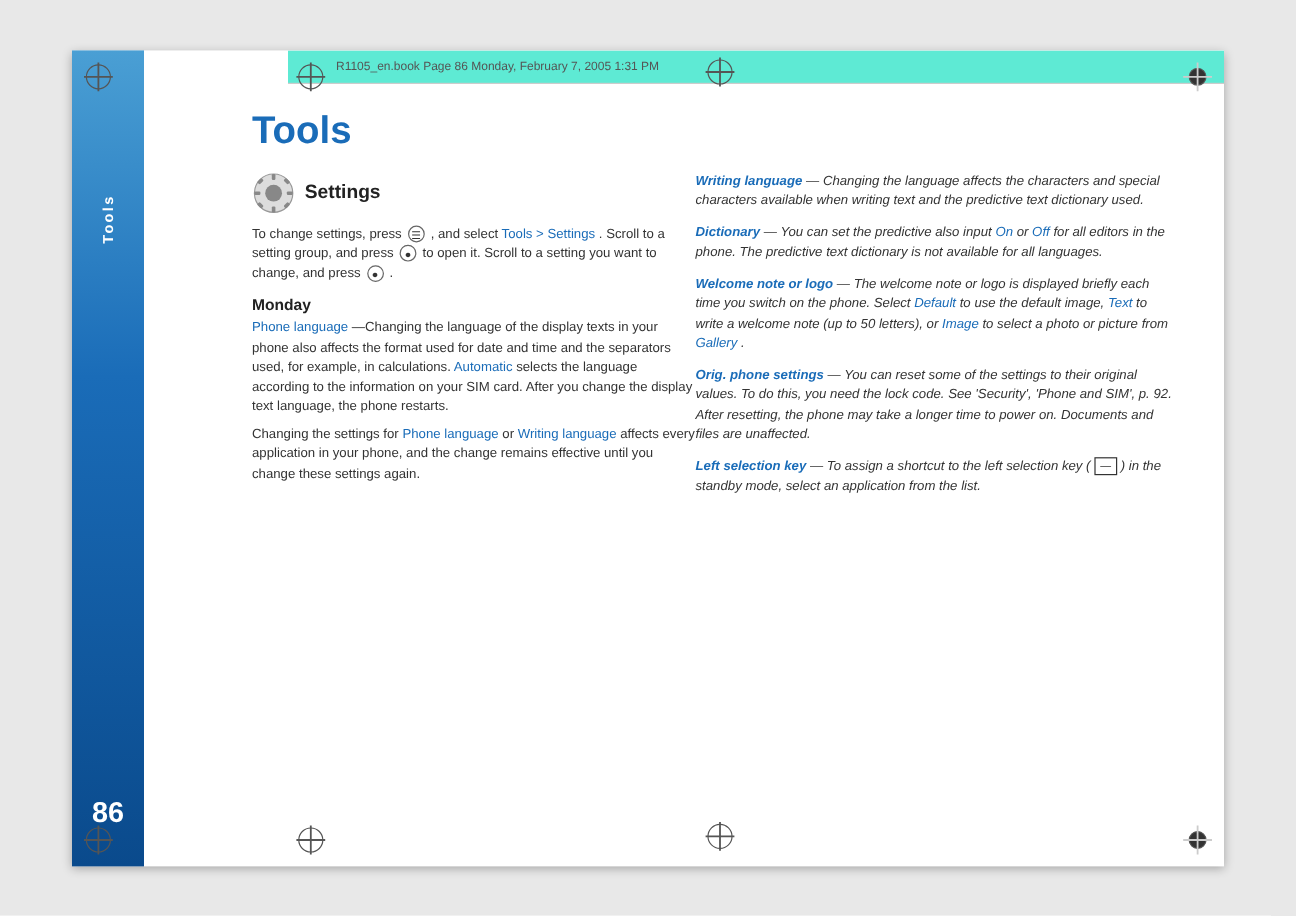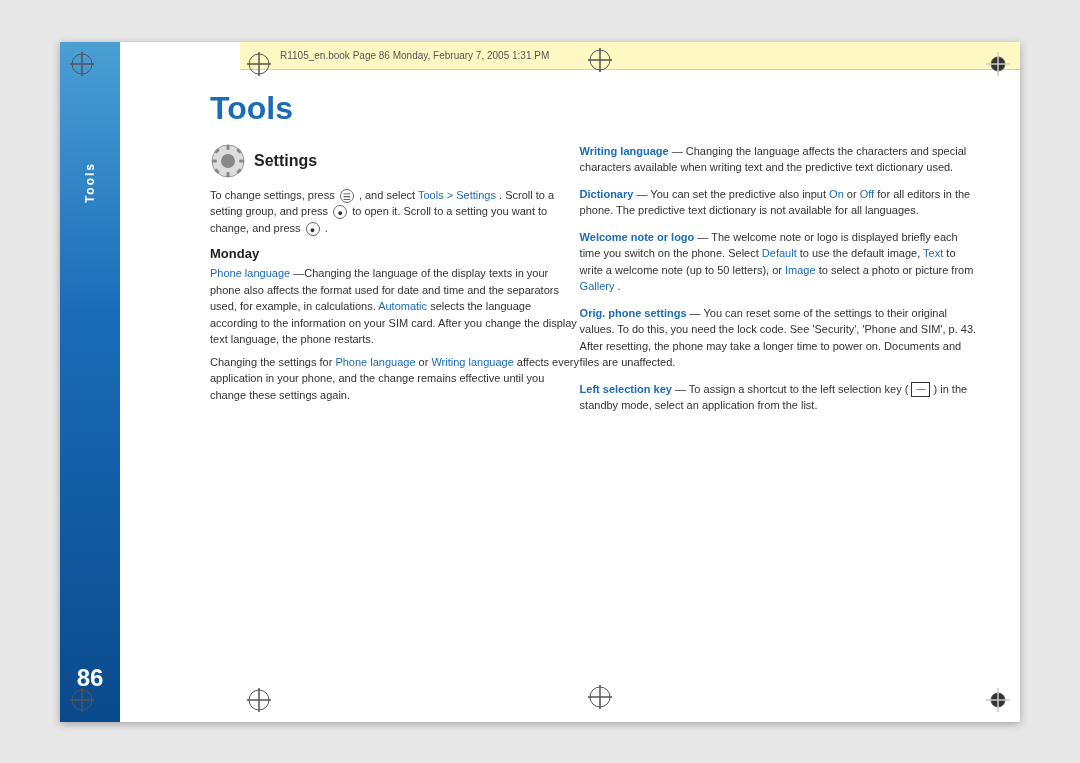--- a/index.html
+++ b/index.html
@@ -68,21 +68,21 @@
     .reg-br { bottom: 8px; right: 8px; }
     .reg-sidebar-t { top: 8px; left: 8px; }
     .reg-sidebar-b { bottom: 8px; left: 8px; }
     
     .header-bar {
       position: absolute;
       top: 0;
       left: 60px;
       right: 0;
       height: 28px;
-      background: #fef9c3;
+      background: #5eead4;
       border-bottom: 1px solid #cccccc;
       display: flex;
       align-items: center;
       padding-left: 40px;
       font-size: 10px;
       color: #555555;
     }
     
     .content-area {
       margin-left: 60px;
@@ -152,20 +152,21 @@
     }
     .right-para-title {
       color: #1a6cb8;
       font-size: 11px;
       font-weight: bold;
     }
     .right-para-text {
       font-size: 11px;
       line-height: 1.5;
       color: #333333;
+      font-style: italic;
     }
     
     .cross-mark {
       stroke: #555;
       stroke-width: 1.5;
       fill: none;
     }
     .circle-mark {
       stroke: #555;
       stroke-width: 1;
@@ -324,21 +325,21 @@
               <span> </span>
               <span class="link-text">Gallery</span>
               <span>.</span>
             </p>
           </div>
 
           <div class="right-para">
             <p class="right-para-text">
               <span class="right-para-title">Orig. phone settings</span>
               <span>—</span>
-              <span>You can reset some of the settings to their original values. To do this, you need the lock code. See 'Security', 'Phone and SIM', p. 43. After resetting, the phone may take a longer time to power on. Documents and files are unaffected.</span>
+              <span>You can reset some of the settings to their original values. To do this, you need the lock code. See 'Security', 'Phone and SIM', p. 92. After resetting, the phone may take a longer time to power on. Documents and files are unaffected.</span>
             </p>
           </div>
 
 
           <div class="right-para">
             <p class="right-para-text">
               <span class="right-para-title">Left selection key</span>
               <span>—</span>
               <span>To assign a shortcut to the left selection key (</span>
               <span style="display:inline-block;border:1px solid #333;padding:0 4px;font-size:9px;vertical-align:middle;">—</span>

